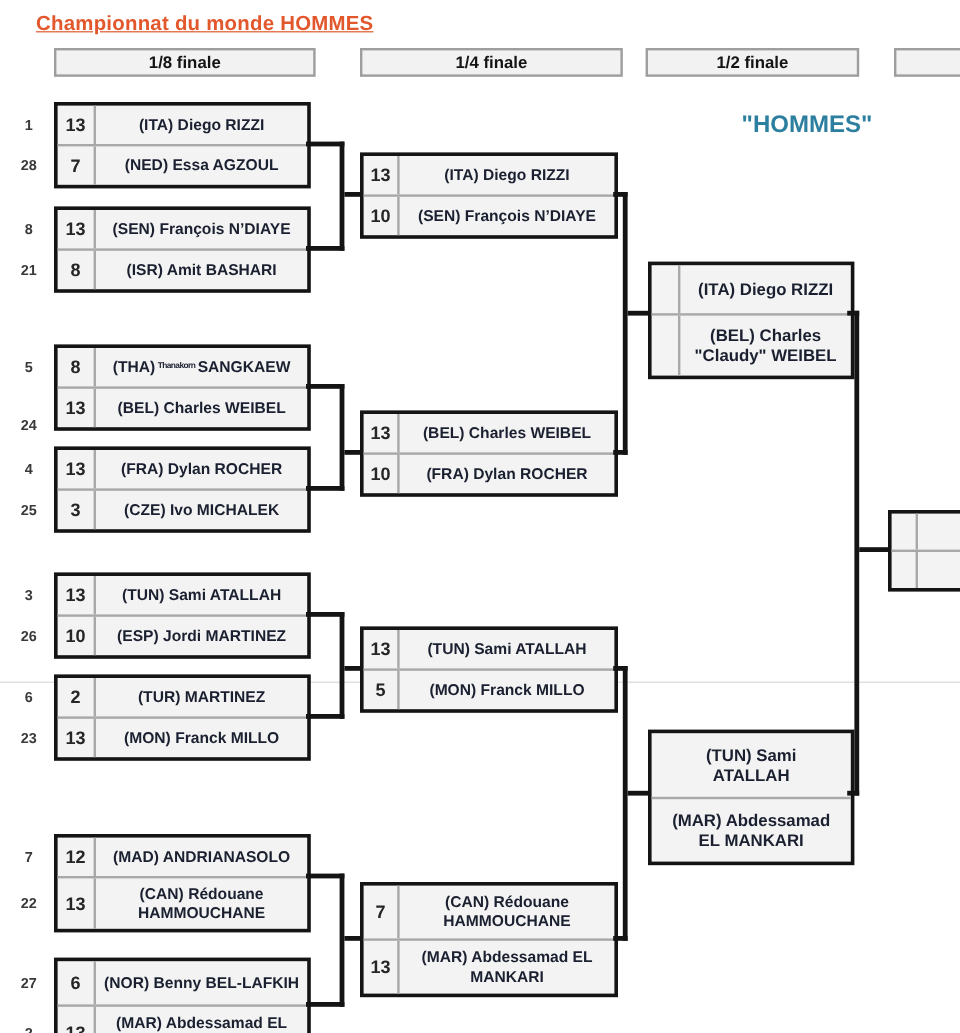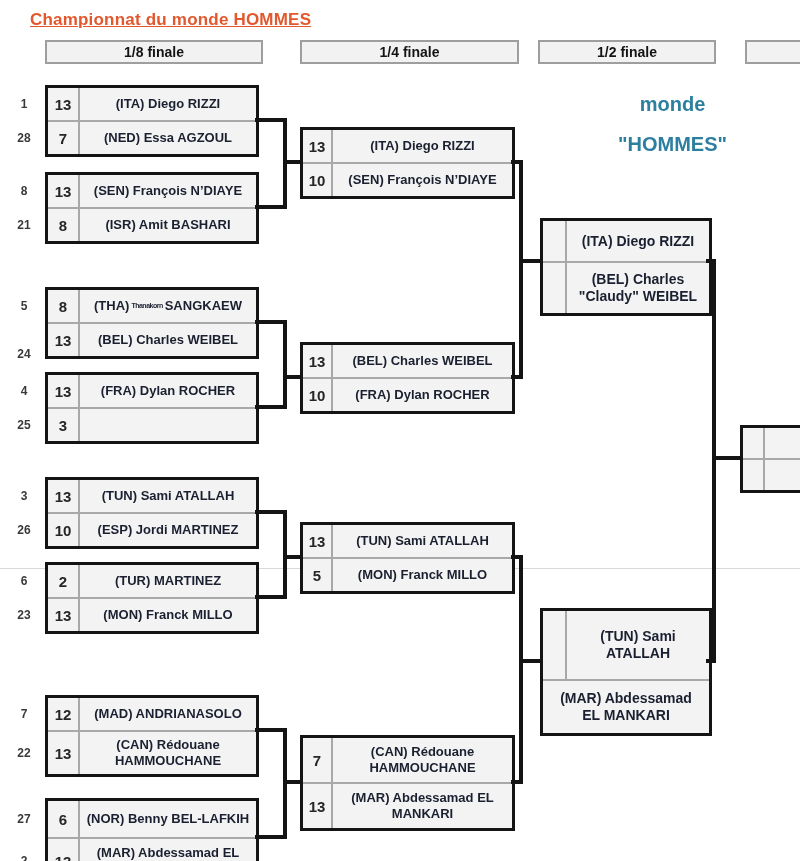--- a/index.html
+++ b/index.html
@@ -49,21 +49,20 @@
 <body>
 
 <div class="page-title">Championnat du monde HOMMES</div>
 
 <div class="rh" style="left:45px;width:214px;">1/8 finale</div>
 <div class="rh" style="left:300px;width:215px;">1/4 finale</div>
 <div class="rh" style="left:538px;width:174px;">1/2 finale</div>
 <div class="rh" style="left:745px;width:70px;"></div>
 
 <div class="center-title">
-  <div>monde</div>
   <div>"HOMMES"</div>
 </div>
 
 <div class="pageline"></div>
 
 <div class="match" style="left:10px;top:85px;width:252px;">
   <div class="seed" style="top:12px;">1</div>
   <div class="seed" style="top:46px;">28</div>
   <div class="mbox" style="left:35px;width:208px;">
     <div class="mrow" style="height:32px;">
@@ -114,20 +113,21 @@
 <div class="match" style="left:10px;top:372px;width:252px;">
   <div class="seed" style="top:12px;">4</div>
   <div class="seed" style="top:46px;">25</div>
   <div class="mbox" style="left:35px;width:208px;">
     <div class="mrow" style="height:32px;">
       <div class="mscore w30">13</div>
       <div class="mname">(FRA) Dylan ROCHER</div>
     </div>
     <div class="mrow" style="height:32px;">
       <div class="mscore w30">3</div>
+      <div class="mname">(CZE) Ivo MICHALEK</div>
     </div>
   </div>
 </div>
 
 <div class="match" style="left:10px;top:477px;width:252px;">
   <div class="seed" style="top:12px;">3</div>
   <div class="seed" style="top:46px;">26</div>
   <div class="mbox" style="left:35px;width:208px;">
     <div class="mrow" style="height:32px;">
       <div class="mscore w30">13</div>
@@ -250,21 +250,21 @@
     <div class="mrow" style="height:50px;">
       <div class="mscore w22"></div>
       <div class="mname">(BEL) Charles
 "Claudy" WEIBEL</div>
     </div>
   </div>
 </div>
 
 <div class="match sf" style="left:540px;top:608px;width:172px;">
   <div class="mbox" style="left:0;width:166px;">
-    <div class="mrow" style="height:68px;">
+    <div class="mrow" style="height:53px;flex-direction:column;">
       <div class="mscore w22"></div>
       <div class="mname">(TUN) Sami
 ATALLAH</div>
     </div>
     <div class="mrow" style="height:52px;flex-direction:column;">
       <div class="mscore w22"></div>
       <div class="mname">(MAR) Abdessamad
 EL MANKARI</div>
     </div>
   </div>

